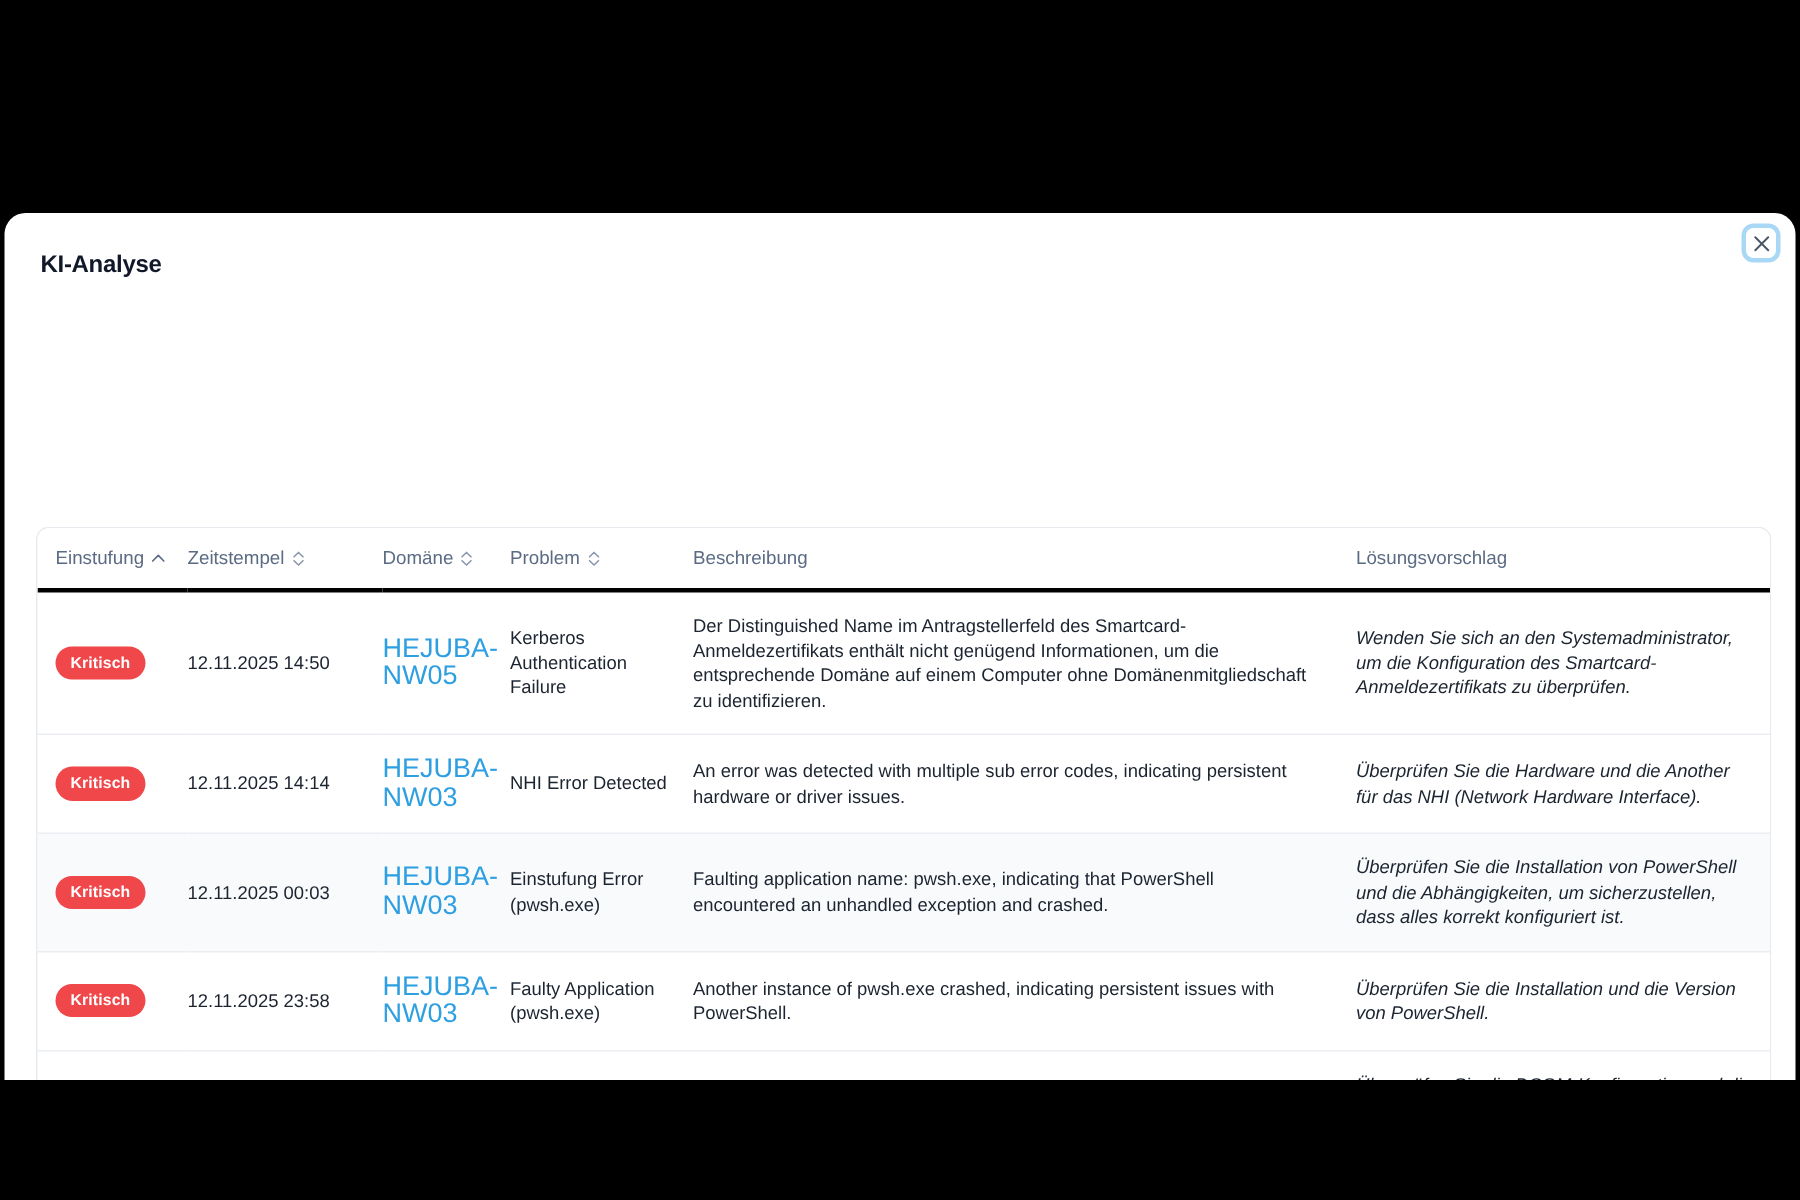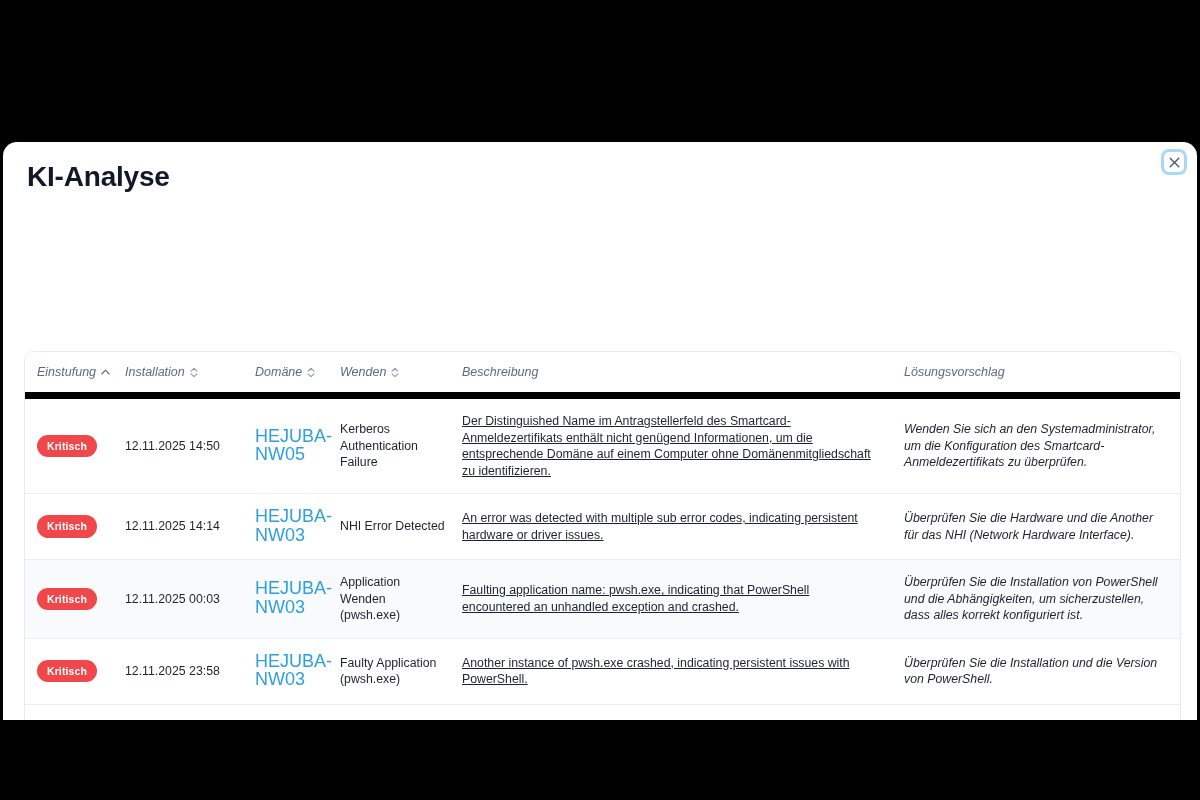--- a/index.html
+++ b/index.html
@@ -29,21 +29,21 @@
     overflow: hidden;
   }
 
   #dialog-header {
     position: relative;
     height: 62px;
     padding: 22px 24px 0 24px;
   }
 
   #dialog-title {
-    font-size: 28px;
+    font-size: 16px;
     font-weight: bold;
     color: #11182a;
     letter-spacing: -0.2px;
     line-height: 26px;
   }
 
   #close-button {
     position: absolute;
     right: 13px;
     top: 10px;
@@ -81,25 +81,24 @@
     border-collapse: collapse;
     table-layout: fixed;
   }
 
   thead th {
     text-align: left;
     font-size: 12.5px;
     font-weight: normal;
     color: #5b6b84;
     padding: 13px 10px 13px 0;
-    border-bottom: 7px solid #000000;
+    border-bottom: 3px solid #000000;
     background: #ffffff;
     white-space: nowrap;
     vertical-align: middle;
-    font-style: italic;
   }
   thead th:first-child { padding-left: 12px; }
 
   .th-inner {
     display: inline-flex;
     align-items: center;
     gap: 5px;
     cursor: pointer;
   }
   .th-static { cursor: default; text-align: right; }
@@ -139,21 +138,21 @@
   }
 
   .device-link {
     color: #2e9fe0;
     text-decoration: none;
     cursor: pointer;
     font-size: 18px;
     line-height: 16.5px;
   }
 
-  .cell-desc { padding-right: 26px; text-decoration: underline; }
+  .cell-desc { padding-right: 26px; }
   .cell-sol  { padding-right: 14px; font-style: italic; }
 
   
 </style>
 </head>
 <body>
 
 <div id="dialog">
 
   <div id="dialog-header">
@@ -185,21 +184,21 @@
               <span>Einstufung</span>
               <span class="sort-icon">
                 <svg width="9" height="6" viewBox="0 0 9 6" aria-hidden="true">
                   <path d="M0.8 5 L4.5 1.2 L8.2 5" stroke="#5b6b84" stroke-width="1.1" fill="none" stroke-linecap="round" stroke-linejoin="round"></path>
                 </svg>
               </span>
             </span>
           </th>
           <th>
             <span class="th-inner">
-              <span>Installation</span>
+              <span>Zeitstempel</span>
               <span class="sort-icon">
                 <svg width="8" height="11" viewBox="0 0 8 11" aria-hidden="true">
                   <path d="M1 4.2 L4 1.3 L7 4.2" stroke="#8a97ab" stroke-width="1.05" fill="none" stroke-linecap="round" stroke-linejoin="round"></path>
                   <path d="M1 6.8 L4 9.7 L7 6.8" stroke="#8a97ab" stroke-width="1.05" fill="none" stroke-linecap="round" stroke-linejoin="round"></path>
                 </svg>
               </span>
             </span>
           </th>
           <th>
             <span class="th-inner">
@@ -207,21 +206,21 @@
               <span class="sort-icon">
                 <svg width="8" height="11" viewBox="0 0 8 11" aria-hidden="true">
                   <path d="M1 4.2 L4 1.3 L7 4.2" stroke="#8a97ab" stroke-width="1.05" fill="none" stroke-linecap="round" stroke-linejoin="round"></path>
                   <path d="M1 6.8 L4 9.7 L7 6.8" stroke="#8a97ab" stroke-width="1.05" fill="none" stroke-linecap="round" stroke-linejoin="round"></path>
                 </svg>
               </span>
             </span>
           </th>
           <th>
             <span class="th-inner">
-              <span>Wenden</span>
+              <span>Problem</span>
               <span class="sort-icon">
                 <svg width="8" height="11" viewBox="0 0 8 11" aria-hidden="true">
                   <path d="M1 4.2 L4 1.3 L7 4.2" stroke="#8a97ab" stroke-width="1.05" fill="none" stroke-linecap="round" stroke-linejoin="round"></path>
                   <path d="M1 6.8 L4 9.7 L7 6.8" stroke="#8a97ab" stroke-width="1.05" fill="none" stroke-linecap="round" stroke-linejoin="round"></path>
                 </svg>
               </span>
             </span>
           </th>
           <th>
             <span class="th-inner th-static">
@@ -249,21 +248,21 @@
             <td>12.11.2025 14:14</td>
             <td><a class="device-link">HEJUBA-NW03</a></td>
             <td>NHI Error Detected</td>
             <td class="cell-desc">An error was detected with multiple sub error codes, indicating persistent hardware or driver issues.</td>
             <td class="cell-sol">Überprüfen Sie die Hardware und die Another für das NHI (Network Hardware Interface).</td>
           </tr>
           <tr class="striped">
             <td class="cell-sev"><span class="badge">Kritisch</span></td>
             <td>12.11.2025 00:03</td>
             <td><a class="device-link">HEJUBA-NW03</a></td>
-            <td>Application Wenden (pwsh.exe)</td>
+            <td>Einstufung Error (pwsh.exe)</td>
             <td class="cell-desc">Faulting application name: pwsh.exe, indicating that PowerShell encountered an unhandled exception and crashed.</td>
             <td class="cell-sol">Überprüfen Sie die Installation von PowerShell und die Abhängigkeiten, um sicherzustellen, dass alles korrekt konfiguriert ist.</td>
           </tr>
           <tr>
             <td class="cell-sev"><span class="badge">Kritisch</span></td>
             <td>12.11.2025 23:58</td>
             <td><a class="device-link">HEJUBA-NW03</a></td>
             <td>Faulty Application (pwsh.exe)</td>
             <td class="cell-desc">Another instance of pwsh.exe crashed, indicating persistent issues with PowerShell.</td>
             <td class="cell-sol">Überprüfen Sie die Installation und die Version von PowerShell.</td>

